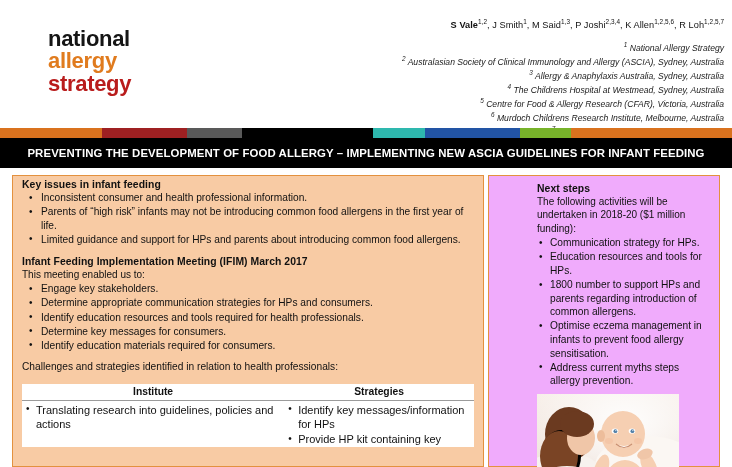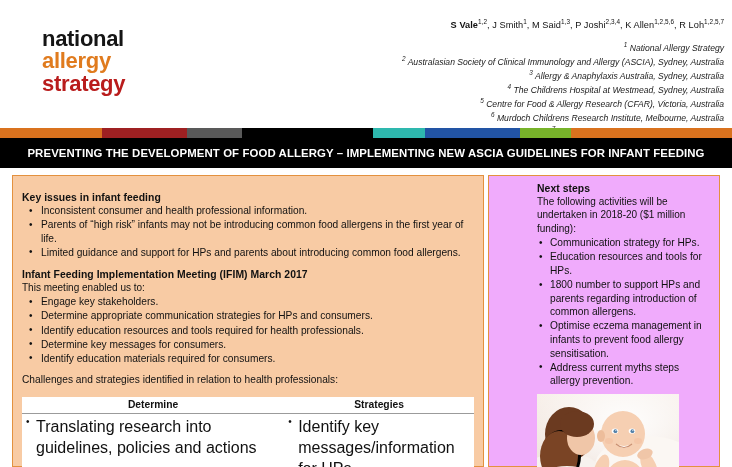--- a/index.html
+++ b/index.html
@@ -4,21 +4,21 @@
 <style>
   html,body{margin:0;padding:0;}
   body{
     width:732px;height:467px;overflow:hidden;background:#ffffff;
     font-family:"Liberation Sans",sans-serif;color:#1a1a1a;
   }
   .poster{position:relative;width:732px;height:467px;background:#fff;}
 
   
   .header{position:absolute;left:0;top:0;width:732px;height:128px;}
-  .logo{position:absolute;left:42px;top:28px;line-height:1.02;}
+  .logo{position:absolute;left:48px;top:28px;line-height:1.02;}
   .logo div{font-size:22px;font-weight:700;letter-spacing:-0.3px;}
   .logo .l1{color:#151515;}
   .logo .l2{color:#E07B1E;}
   .logo .l3{color:#b91c1c;}
 
   .authors{
     position:absolute;right:8px;top:18px;width:530px;text-align:right;
     font-size:9.2px;font-weight:700;color:#111;letter-spacing:0.05px;
   }
   .authors .plain{font-weight:400;}
@@ -40,21 +40,21 @@
   }
   .banner-text{
     font-size:11.4px;font-weight:700;letter-spacing:0.1px;white-space:nowrap;
   }
 
   
   .panel{
     position:absolute;background:#F8CBA4;border:1.2px solid #E3913F;
     box-sizing:border-box;
   }
-  .left-panel{left:12px;top:175px;width:472px;height:292px;padding:16px 10px 0 9px;}
+  .left-panel{left:12px;top:175px;width:472px;height:292px;padding:3px 10px 0 9px;}
   .right-panel{left:488px;top:175px;width:232px;height:292px;padding:7px 8px 0 9px;}
 
   h2.sect{
     margin:0 0 1px 0;font-size:10.4px;font-weight:700;color:#111;letter-spacing:0.05px;
   }
   .lead{font-size:10px;line-height:1.34;margin:0 0 1px 0;color:#111;}
 
   ul.bul{margin:0;padding:0;list-style:none;}
   ul.bul li{
     position:relative;font-size:10.2px;line-height:1.335;color:#111;
@@ -76,21 +76,21 @@
   }
   .tbl th{
     font-size:10.3px;font-weight:700;text-align:center;padding:2px 3px 3px 3px;
     border-bottom:1px solid #9b9b9b;color:#111;background:#fff;
   }
   .tbl td{
     vertical-align:top;padding:2px 4px 0 3px;background:#fff;
   }
   .tbl td ul{margin:0;padding:0;list-style:none;}
   .tbl td ul li{
-    position:relative;font-size:16px;line-height:1.34;padding-left:11px;color:#111;
+    position:relative;font-size:11px;line-height:1.34;padding-left:11px;color:#111;
   }
   .tbl td ul li:before{content:"\2022";position:absolute;left:1px;top:-0.5px;font-size:10px;}
   .col-a{width:58%;}
   .col-b{width:42%;}
 
   
   .photo-wrap{
     position:absolute;left:48px;top:218px;width:142px;height:74px;overflow:hidden;
   }
   .photo{
@@ -165,21 +165,21 @@
 
     <p class="tbl-intro">Challenges and strategies identified in relation to health professionals:</p>
 
     <table class="tbl">
       <colgroup>
           <col class="col-a">
           <col class="col-b">
         </colgroup>
       <thead>
         <tr>
-          <th>Determine</th>
+          <th>Institute</th>
           <th>Strategies</th>
         </tr>
       </thead>
       <tbody>
         <tr>
           <td>
             <ul>
               <li>Translating research into guidelines, policies and actions</li>
             </ul>
           </td>

